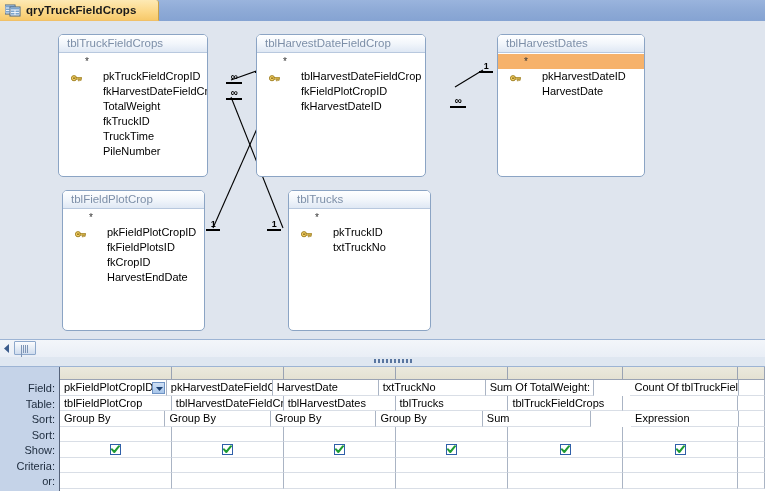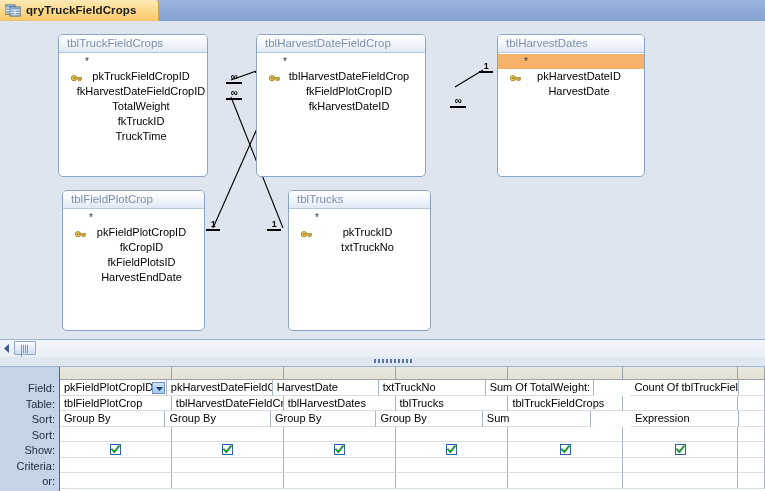--- a/index.html
+++ b/index.html
@@ -57,23 +57,23 @@
     background:linear-gradient(to bottom,#ffffff 0%,#f2f6fb 50%,#dfe8f4 100%);
     border-bottom:1px solid #b8c8de;
     color:#7d8fa8;
     font-size:11.5px;
     white-space:nowrap;overflow:hidden;
   }
   .tbox-body{padding:1px 0 0 0;background:#fff;}
   .frow{
     height:15px;line-height:15px;
     position:relative;
-    padding-left:16px;
+    padding-left:44px;
     white-space:nowrap;overflow:hidden;
-    font-size:11px;color:#000;text-align:center;
+    font-size:11px;color:#000;
   }
   .frow.star{padding-left:0;text-align:left;}
   .frow.star .star-g{display:inline-block;width:30px;text-align:right;padding-right:6px;color:#333;font-size:10px;}
   .frow.selected{background:#f6b26b;}
   .keyicon{
     position:absolute;left:12px;top:3px;width:11px;height:9px;
   }
 
   
   .card{
@@ -257,20 +257,21 @@
                   <circle cx="3" cy="4.2" r="2.6" fill="#f3cf63" stroke="#9a7a1f" stroke-width="0.9"></circle>
                   <circle cx="3" cy="4.2" r="0.9" fill="#8a6b17"></circle>
                   <rect x="5" y="3.4" width="5.4" height="1.7" fill="#f3cf63" stroke="#9a7a1f" stroke-width="0.7"></rect>
                   <rect x="7.2" y="5" width="1" height="1.9" fill="#f3cf63" stroke="#9a7a1f" stroke-width="0.6"></rect>
                   <rect x="9.1" y="5" width="1" height="1.5" fill="#f3cf63" stroke="#9a7a1f" stroke-width="0.6"></rect>
                 </svg></span><span>pkTruckFieldCropID</span></div>
             <div class="frow"><span>fkHarvestDateFieldCropID</span></div>
             <div class="frow"><span>TotalWeight</span></div>
             <div class="frow"><span>fkTruckID</span></div>
             <div class="frow"><span>TruckTime</span></div>
+            <div class="frow"><span>PileNumber</span></div>
           </div>
         </div>
         <div class="tbox" style="left: 256px; top: 13px; width: 170px; height: 143px;">
           <div class="tbox-title">tblHarvestDateFieldCrop</div>
           <div class="tbox-body">
             <div class="frow star"><span class="star-g">*</span></div>
             <div class="frow"><span class="keyicon"><svg width="11" height="9" viewBox="0 0 11 9">
                   <circle cx="3" cy="4.2" r="2.6" fill="#f3cf63" stroke="#9a7a1f" stroke-width="0.9"></circle>
                   <circle cx="3" cy="4.2" r="0.9" fill="#8a6b17"></circle>
                   <rect x="5" y="3.4" width="5.4" height="1.7" fill="#f3cf63" stroke="#9a7a1f" stroke-width="0.7"></rect>
@@ -299,22 +300,22 @@
           <div class="tbox-title">tblFieldPlotCrop</div>
           <div class="tbox-body">
             <div class="frow star"><span class="star-g">*</span></div>
             <div class="frow"><span class="keyicon"><svg width="11" height="9" viewBox="0 0 11 9">
                   <circle cx="3" cy="4.2" r="2.6" fill="#f3cf63" stroke="#9a7a1f" stroke-width="0.9"></circle>
                   <circle cx="3" cy="4.2" r="0.9" fill="#8a6b17"></circle>
                   <rect x="5" y="3.4" width="5.4" height="1.7" fill="#f3cf63" stroke="#9a7a1f" stroke-width="0.7"></rect>
                   <rect x="7.2" y="5" width="1" height="1.9" fill="#f3cf63" stroke="#9a7a1f" stroke-width="0.6"></rect>
                   <rect x="9.1" y="5" width="1" height="1.5" fill="#f3cf63" stroke="#9a7a1f" stroke-width="0.6"></rect>
                 </svg></span><span>pkFieldPlotCropID</span></div>
+            <div class="frow"><span>fkFieldPlotsID</span></div>
             <div class="frow"><span>fkCropID</span></div>
-            <div class="frow"><span>fkFieldPlotsID</span></div>
             <div class="frow"><span>HarvestEndDate</span></div>
           </div>
         </div>
         <div class="tbox" style="left: 288px; top: 169px; width: 143px; height: 141px;">
           <div class="tbox-title">tblTrucks</div>
           <div class="tbox-body">
             <div class="frow star"><span class="star-g">*</span></div>
             <div class="frow"><span class="keyicon"><svg width="11" height="9" viewBox="0 0 11 9">
                   <circle cx="3" cy="4.2" r="2.6" fill="#f3cf63" stroke="#9a7a1f" stroke-width="0.9"></circle>
                   <circle cx="3" cy="4.2" r="0.9" fill="#8a6b17"></circle>

